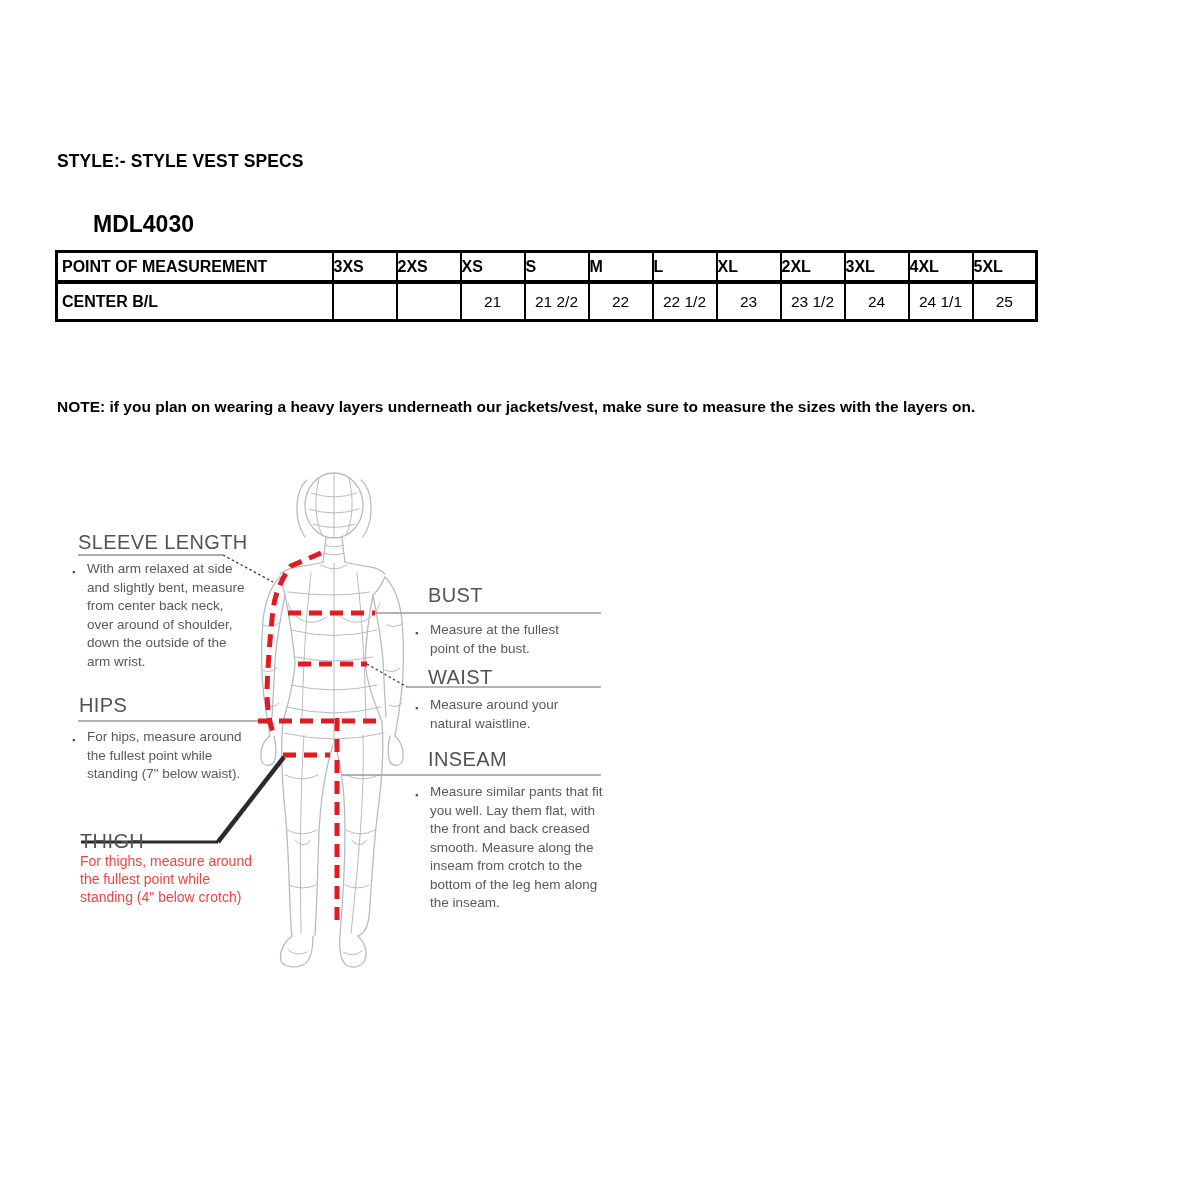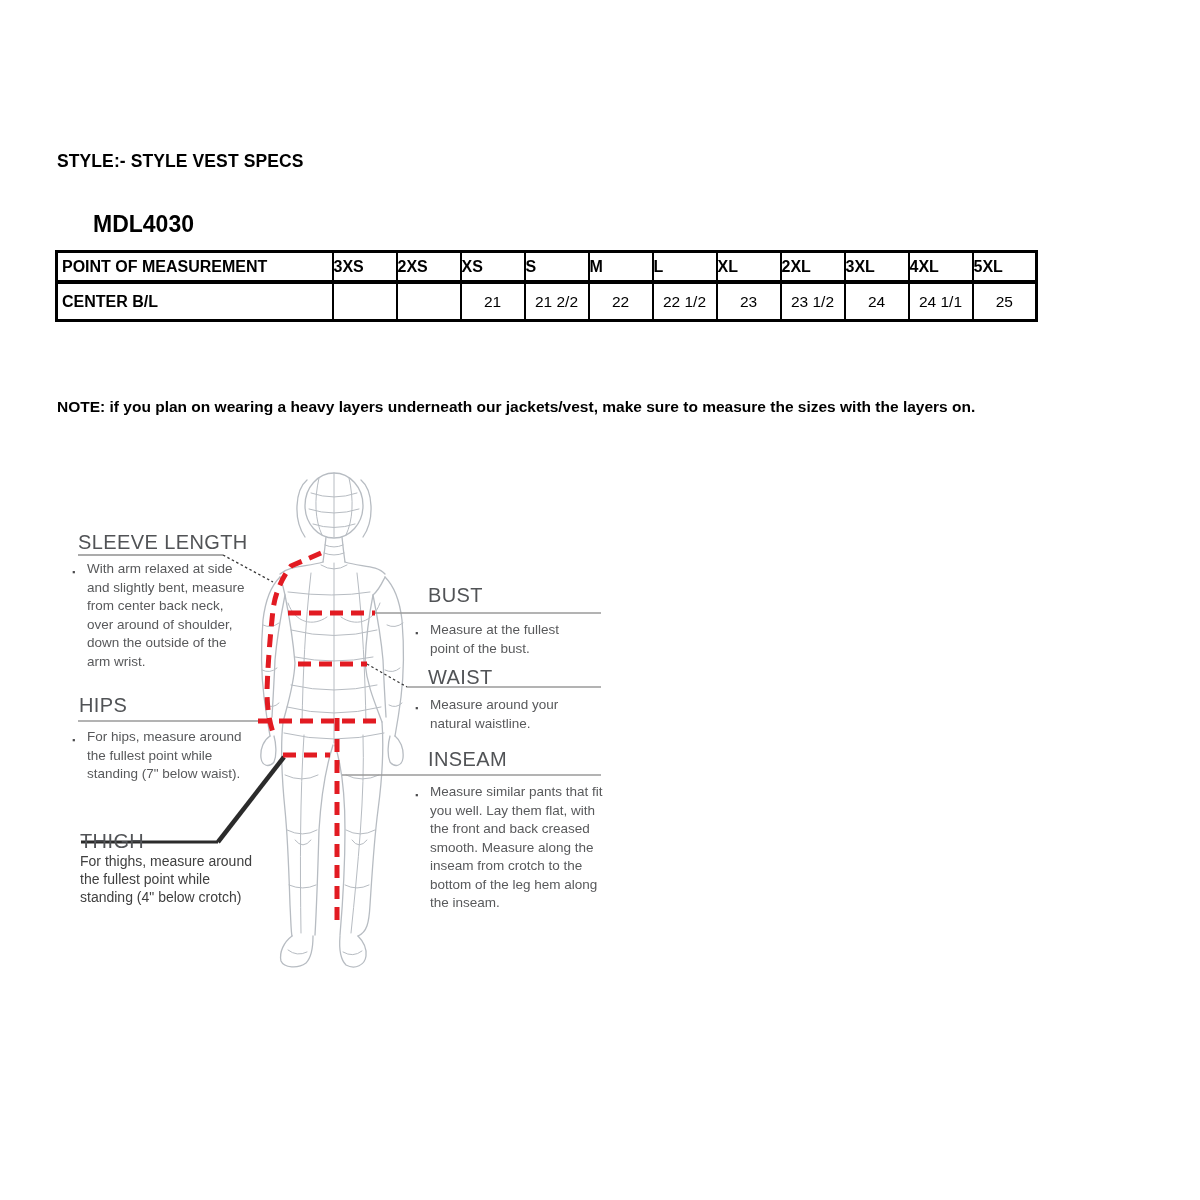--- a/index.html
+++ b/index.html
@@ -21,21 +21,21 @@
   .size-table thead th.pom{text-align:left;padding-left:4px;}
   .size-table tbody td{height:35px;font-size:15.5px;text-align:center;padding:0;font-weight:normal;}
   .size-table tbody td.rowlabel{text-align:left;padding-left:4px;font-weight:bold;font-size:16px;}
 
   
   .diagram{left:55px;top:445px;width:580px;height:550px;}
   .diagram svg{position:absolute;left:0;top:0;}
   .lbl-h{position:absolute;font-size:20px;color:#515356;letter-spacing:.4px;white-space:nowrap;text-align:center;}
   .lbl-p{position:absolute;font-size:13.5px;line-height:18.5px;color:#58595b;}
   .lbl-p .bullet{position:absolute;left:-15px;top:3px;font-size:9px;color:#4a4a4c;}
-  .lbl-p.plain{color:#404040;font-size:14px;line-height:18px;}
+  .lbl-p.plain{color:#ef4444;font-size:14px;line-height:18px;}
 </style>
 </head>
 <body>
 
 <div>
 
   <div class="abs doc-title">STYLE:- STYLE VEST SPECS</div>
   <div class="abs doc-model">MDL4030</div>
 
   <table class="size-table">

